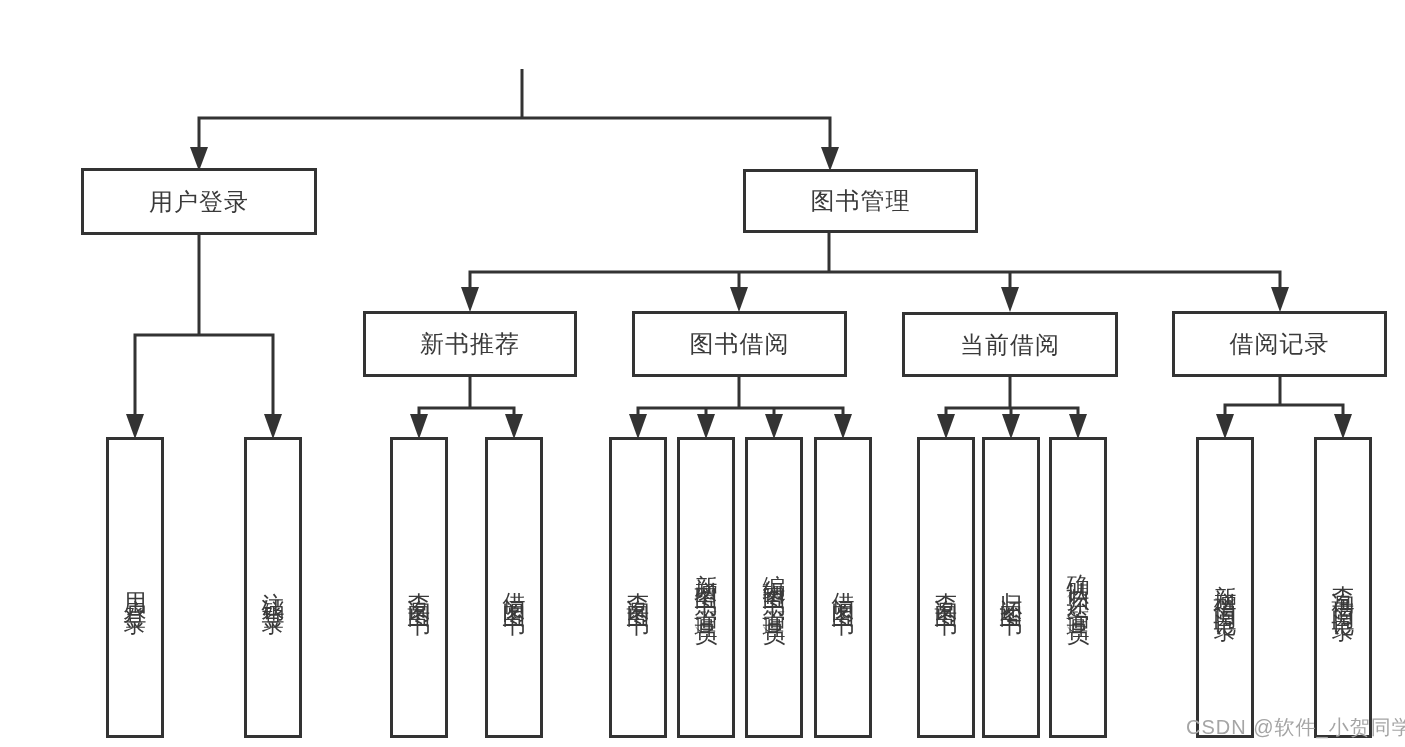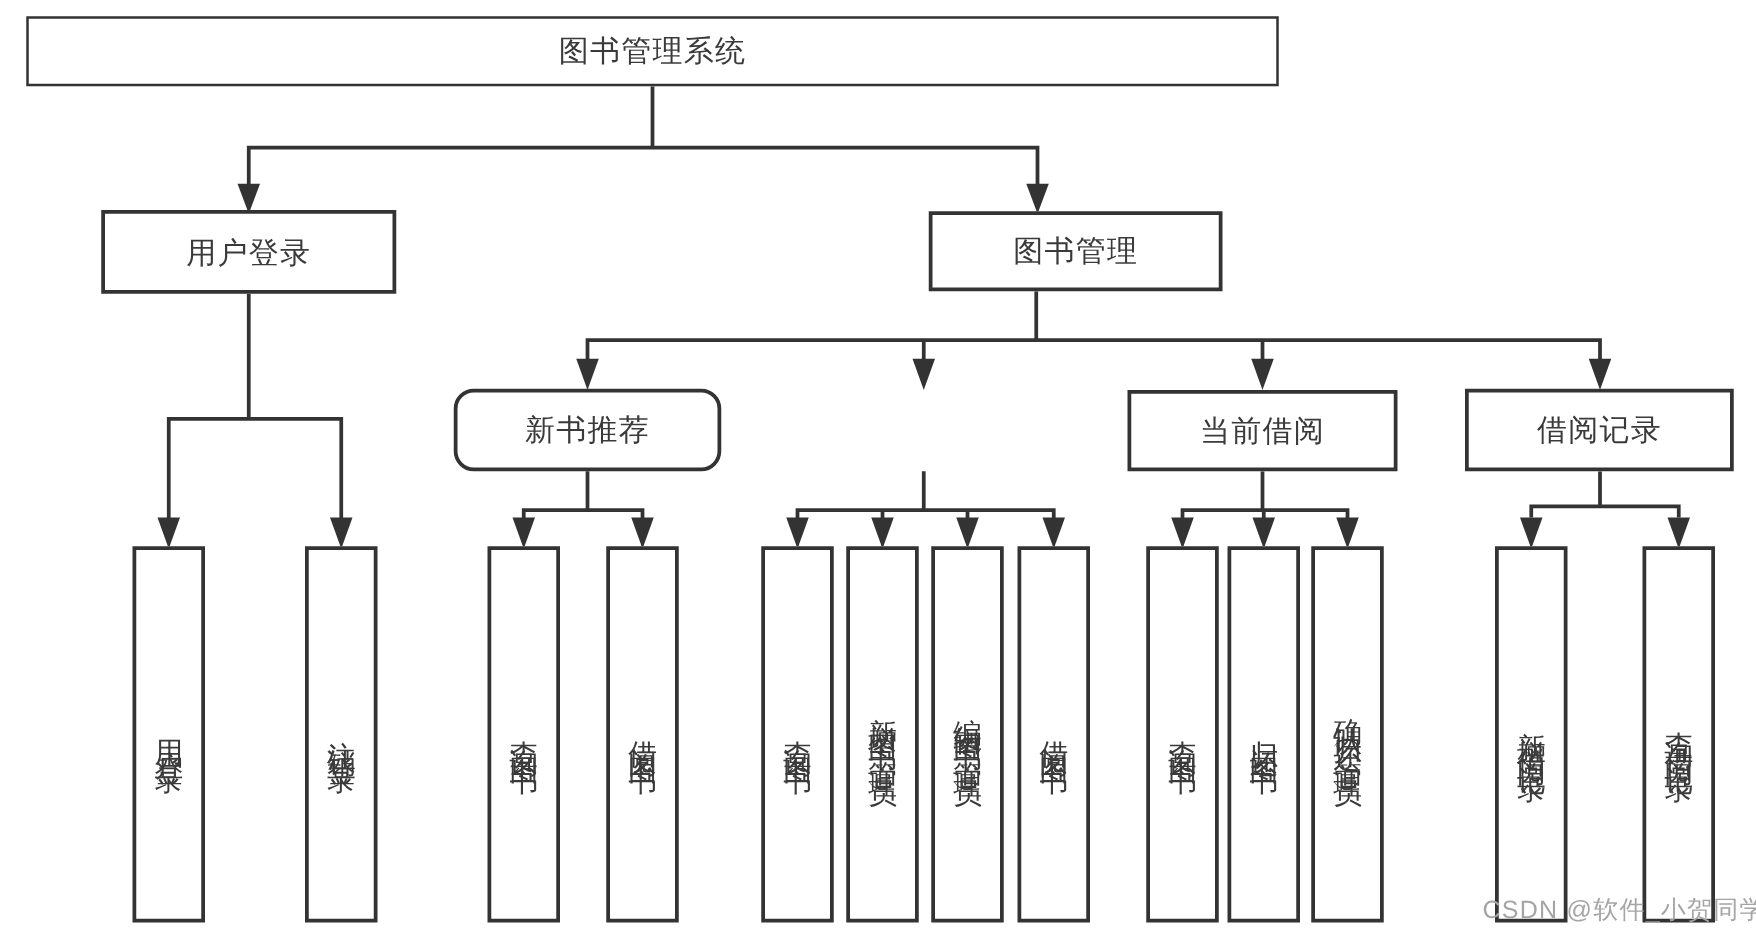--- a/index.html
+++ b/index.html
@@ -95,33 +95,33 @@
       <polygon points="1069,414 1087,414 1078,439"></polygon>
     </g>
     <g>
       <path d="M1280,377 V405"></path>
       <path d="M1225,414 V405 H1343 V414"></path>
       <polygon points="1216,414 1234,414 1225,439"></polygon>
       <polygon points="1334,414 1352,414 1343,439"></polygon>
     </g>
   </svg>
 
-  <div class="box root" style="left:21px;top:13px;width:1002px;height:56px;">
-    <span class="hlabel">图书管理系统</span>
-  </div>
 
   <div class="box" style="left:81px;top:168px;width:236px;height:67px;">
     <span class="hlabel">用户登录</span>
   </div>
   <div class="box" style="left:712px;top:169px;width:235px;height:64px;margin-left:31px;">
     <span class="hlabel">图书管理</span>
   </div>
 
-  <div class="box" style="left:363px;top:311px;width:214px;height:66px;border-radius:16px;">
+  <div class="box" style="left:363px;top:311px;width:214px;height:66px;">
     <span class="hlabel">新书推荐</span>
+  </div>
+  <div class="box" style="left:632px;top:311px;width:215px;height:66px;">
+    <span class="hlabel">图书借阅</span>
   </div>
   <div class="box" style="left:1172px;top:311px;width:215px;height:66px;">
     <span class="hlabel">借阅记录</span>
   </div>
   <div class="box" style="left:902px;top:312px;width:216px;height:65px;">
     <span class="hlabel">当前借阅</span>
   </div>
 
   <div class="box leaf" style="left:106px;top:437px;width:58px;height:301px;">
     <span class="vlabel">用户登录</span>

